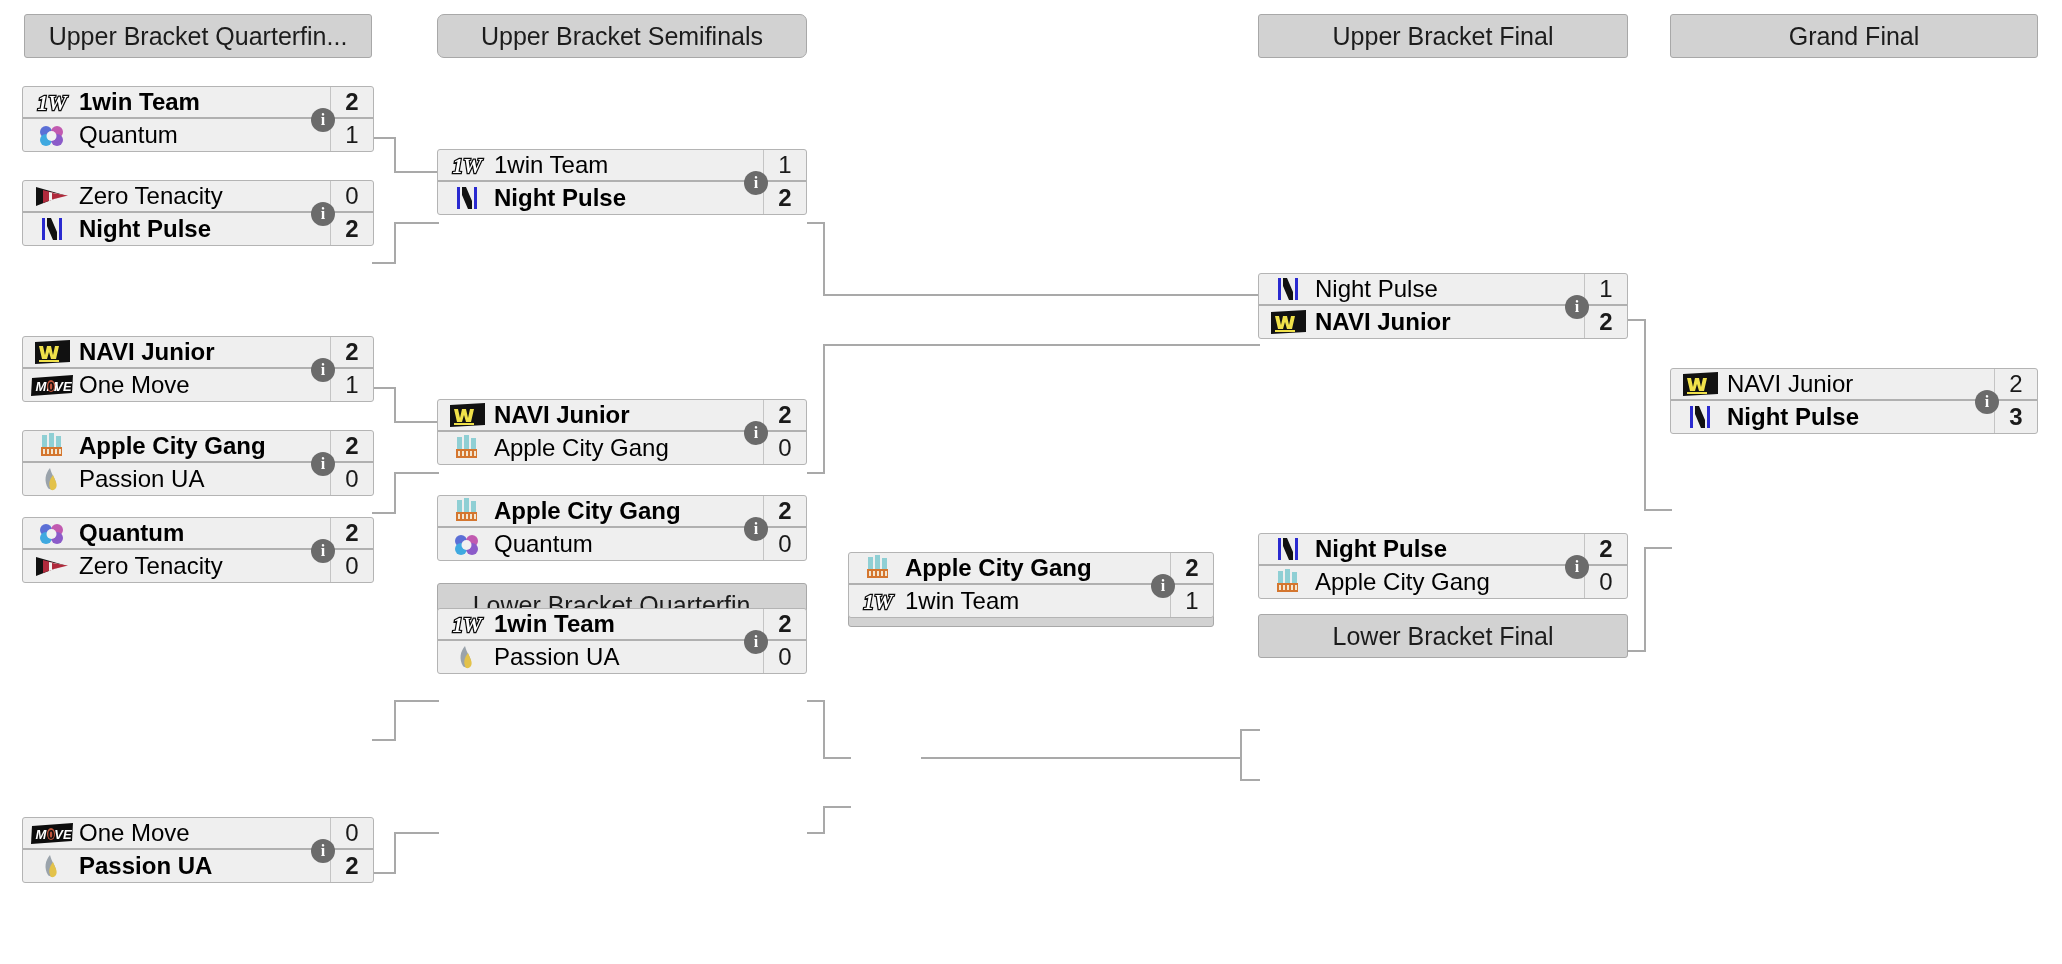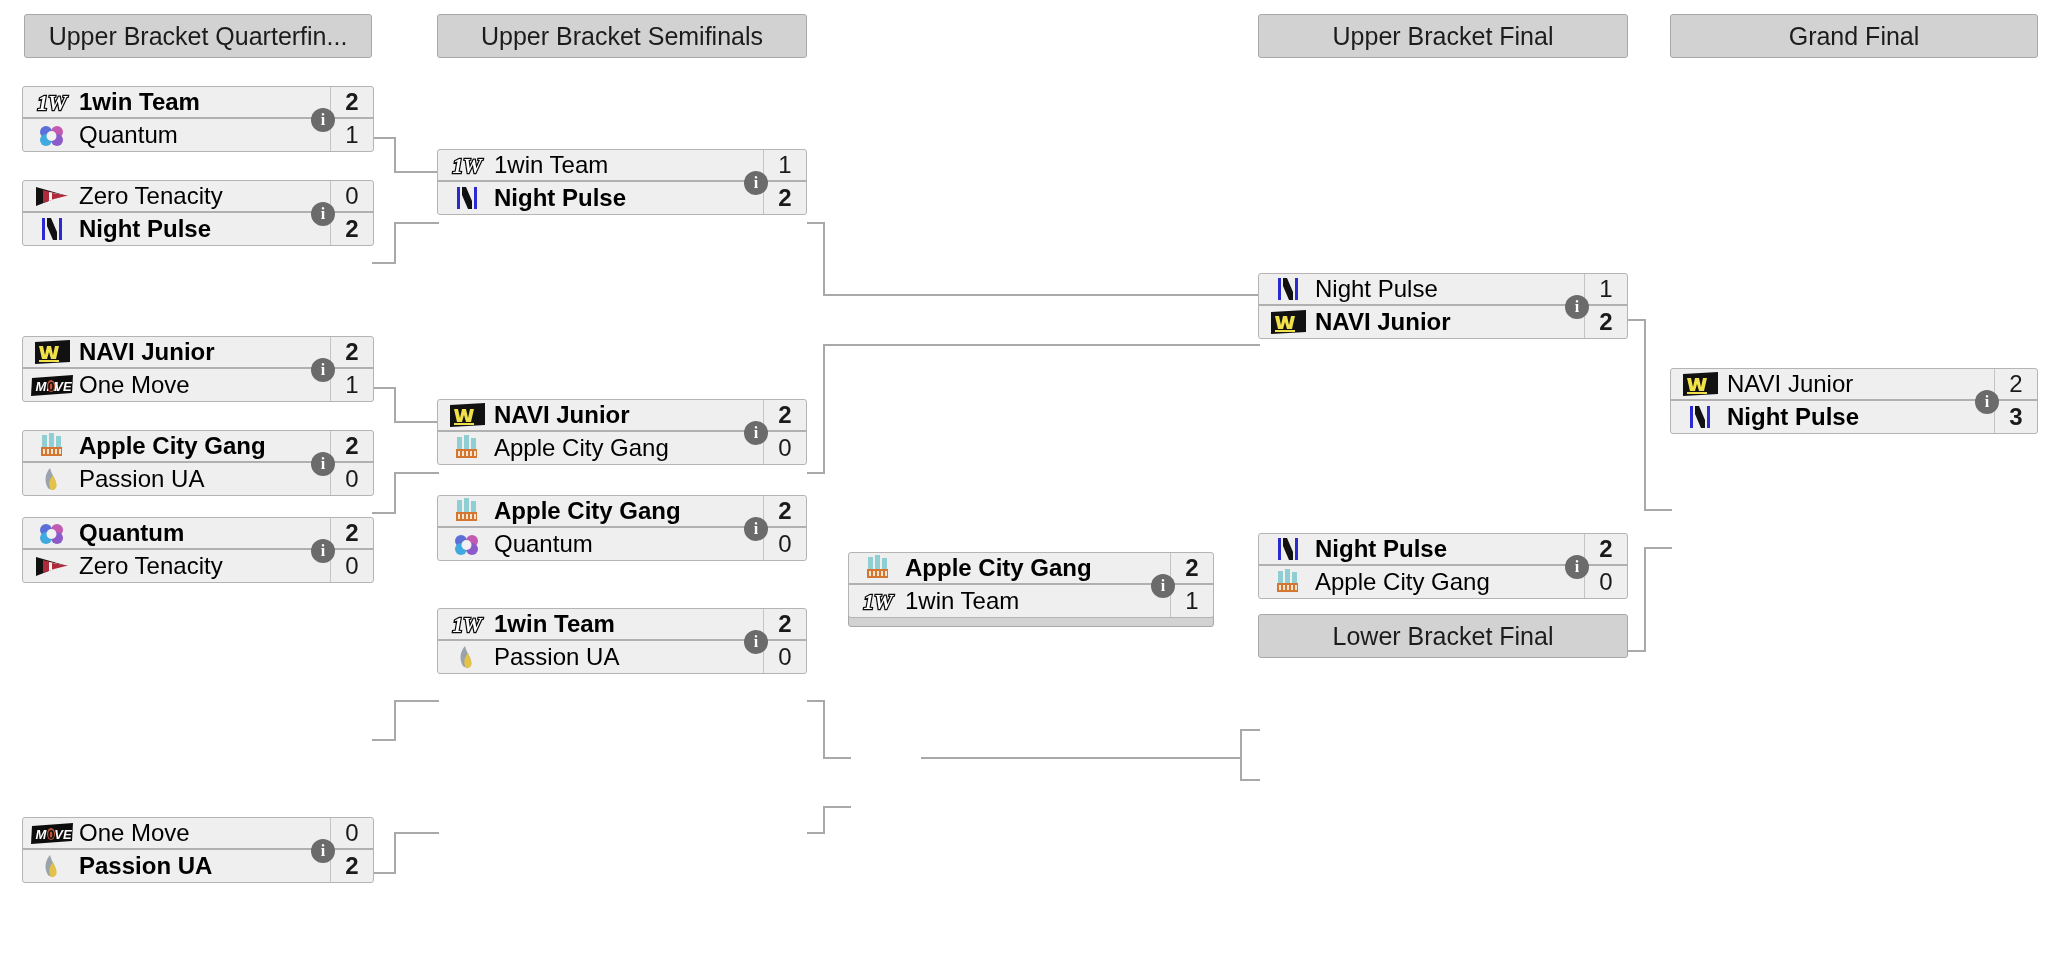--- a/index.html
+++ b/index.html
@@ -127,27 +127,28 @@
   
   .logo { width: 44px; height: 28px; display:block; }
 </style>
 </head>
 <body>
 
 <div id="bracket-root">
 
   <div class="round-header" style="left:24px; top:14px; width:348px;">Upper Bracket Quarterfin...</div>
 
-  <div class="round-header" style="left:437px; top:14px; width:370px;">Upper Bracket Semifinals</div>
+  <div class="round-header" style="left:437px; top:14px; width:370px;border-radius:7px;">Upper Bracket Semifinals</div>
 
   <div class="round-header" style="left:1670px; top:14px; width:368px;">Grand Final</div>
 
   <div class="round-header" style="left:1258px; top:14px; width:370px;">Upper Bracket Final</div>
 
 
+  <div class="round-header" style="left:437px; top:583px; width:370px;">Lower Bracket Quarterfin...</div>
 
   <div class="round-header" style="left:848px; top:583px; width:366px;">Lower Bracket Semifinal</div>
 
   <div class="round-header" style="left:1258px; top:614px; width:370px;">Lower Bracket Final</div>
 
   <div class="conn h" style="left:372px; top:137px; width:24px;"></div>
   <div class="conn v" style="left:394px; top:137px; height:36px;"></div>
   <div class="conn h" style="left:394px; top:171px; width:45px;"></div>
 
   <div class="conn h" style="left:372px; top:262px; width:24px;"></div>

